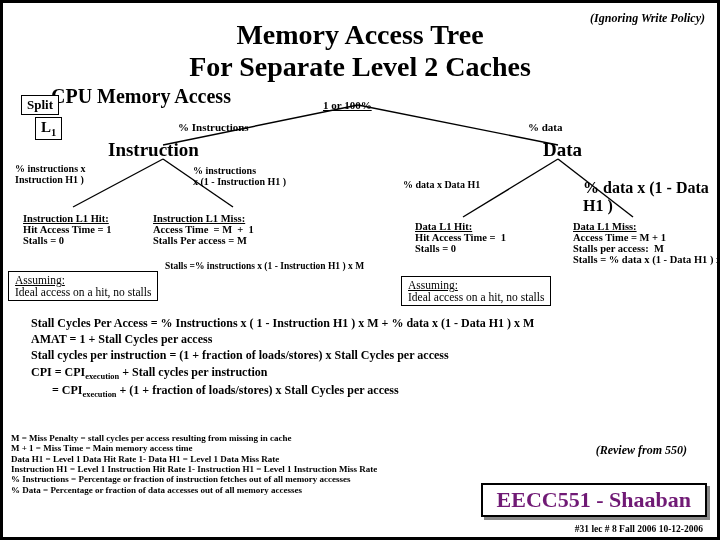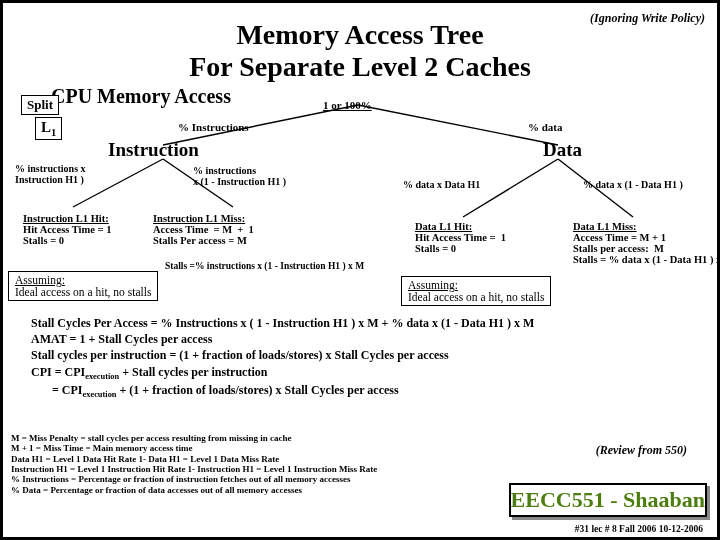--- a/index.html
+++ b/index.html
@@ -12,34 +12,34 @@
   .splitbox { top: 92px; left: 18px; }
   .l1box { top: 114px; left: 32px; font-size: 15px; }
   .one100 { position: absolute; top: 96px; left: 320px; font-weight: bold; font-size: 11px; text-decoration: underline; }
   .pct-instr { position: absolute; top: 118px; left: 175px; font-weight: bold; font-size: 11px; }
   .pct-data { position: absolute; top: 118px; left: 525px; font-weight: bold; font-size: 11px; }
   .sec-instr { position: absolute; top: 136px; left: 105px; font-size: 19px; font-weight: bold; }
   .sec-data { position: absolute; top: 136px; left: 540px; font-size: 19px; font-weight: bold; }
   .frac-left { position: absolute; top: 160px; left: 12px; font-size: 10px; font-weight: bold; }
   .frac-mid1 { position: absolute; top: 162px; left: 190px; font-size: 10px; font-weight: bold; }
   .frac-mid2 { position: absolute; top: 176px; left: 400px; font-size: 10px; font-weight: bold; }
-  .frac-right { position: absolute; top: 176px; left: 580px; font-size: 10px; font-weight: bold; }
+  .frac-right { position: absolute; top: 176px; left: 580px; font-size: 16px; font-weight: bold; }
   .leaf { position: absolute; font-size: 10.5px; font-weight: bold; }
   .leaf1 { top: 210px; left: 20px; }
   .leaf2 { top: 210px; left: 150px; }
   .leaf3 { top: 218px; left: 412px; }
   .leaf4 { top: 218px; left: 570px; }
   .stalls-line { position: absolute; top: 258px; left: 162px; font-size: 9.5px; font-weight: bold; }
   .assume-box { position: absolute; border: 1.5px solid #000; padding: 2px 6px; font-size: 11.5px; }
   .assume1 { top: 268px; left: 5px; }
   .assume2 { top: 273px; left: 398px; }
   .formulas { position: absolute; top: 312px; left: 28px; font-size: 12px; font-weight: bold; line-height: 1.35; }
   .defs { position: absolute; top: 430px; left: 8px; font-size: 9px; font-weight: bold; line-height: 1.15; }
   .review { position: absolute; top: 440px; right: 30px; font-style: italic; font-size: 12px; font-weight: bold; }
-  .footer { position: absolute; bottom: 20px; right: 10px; border: 2px solid #000; box-shadow: 3px 3px 0 #888; padding: 2px 0; font-size: 22px; font-weight: bold; color: #4d7c0f; background: #fff; }
+  .footer { position: absolute; bottom: 20px; right: 10px; border: 2px solid #000; box-shadow: 3px 3px 0 #888; padding: 2px 14px; font-size: 22px; font-weight: bold; color: #701a75; background: #fff; }
   .slideinfo { position: absolute; bottom: 3px; right: 14px; font-size: 9.5px; font-weight: bold; }
   sub { font-size: 0.7em; }
   svg.tree { position: absolute; top: 94px; left: 0; }
 </style>
 </head>
 <body>
 
 <div class="title-area">
   <span class="title">Memory Access Tree</span><br>
   <span class="title">For Separate Level 2 Caches</span>

